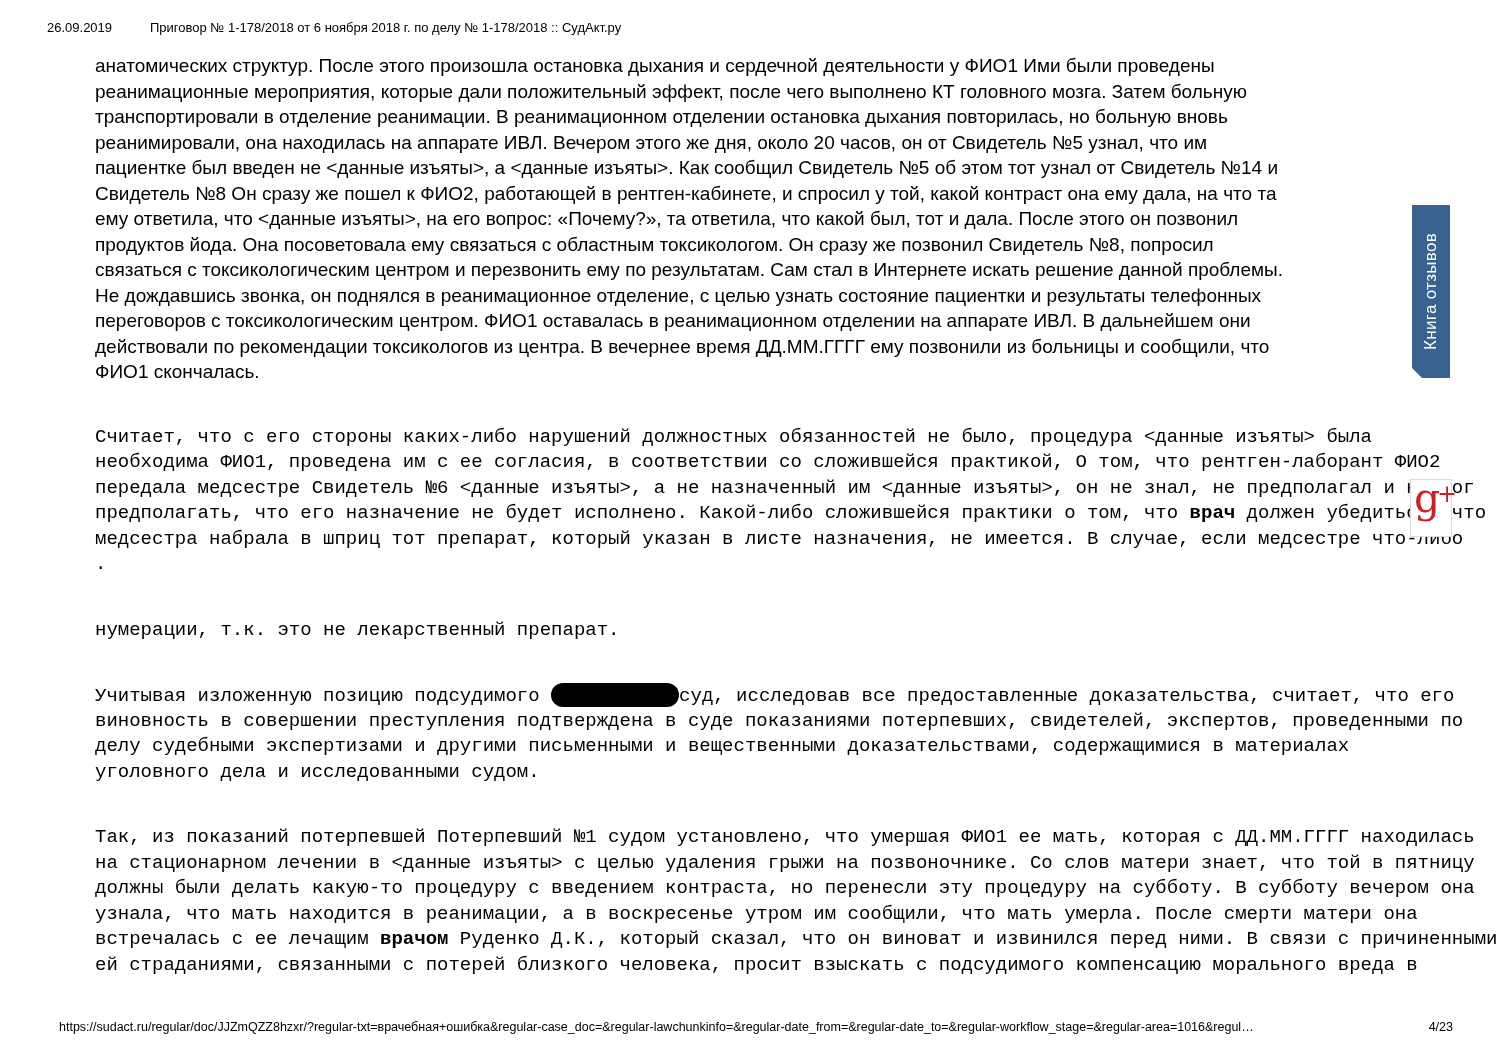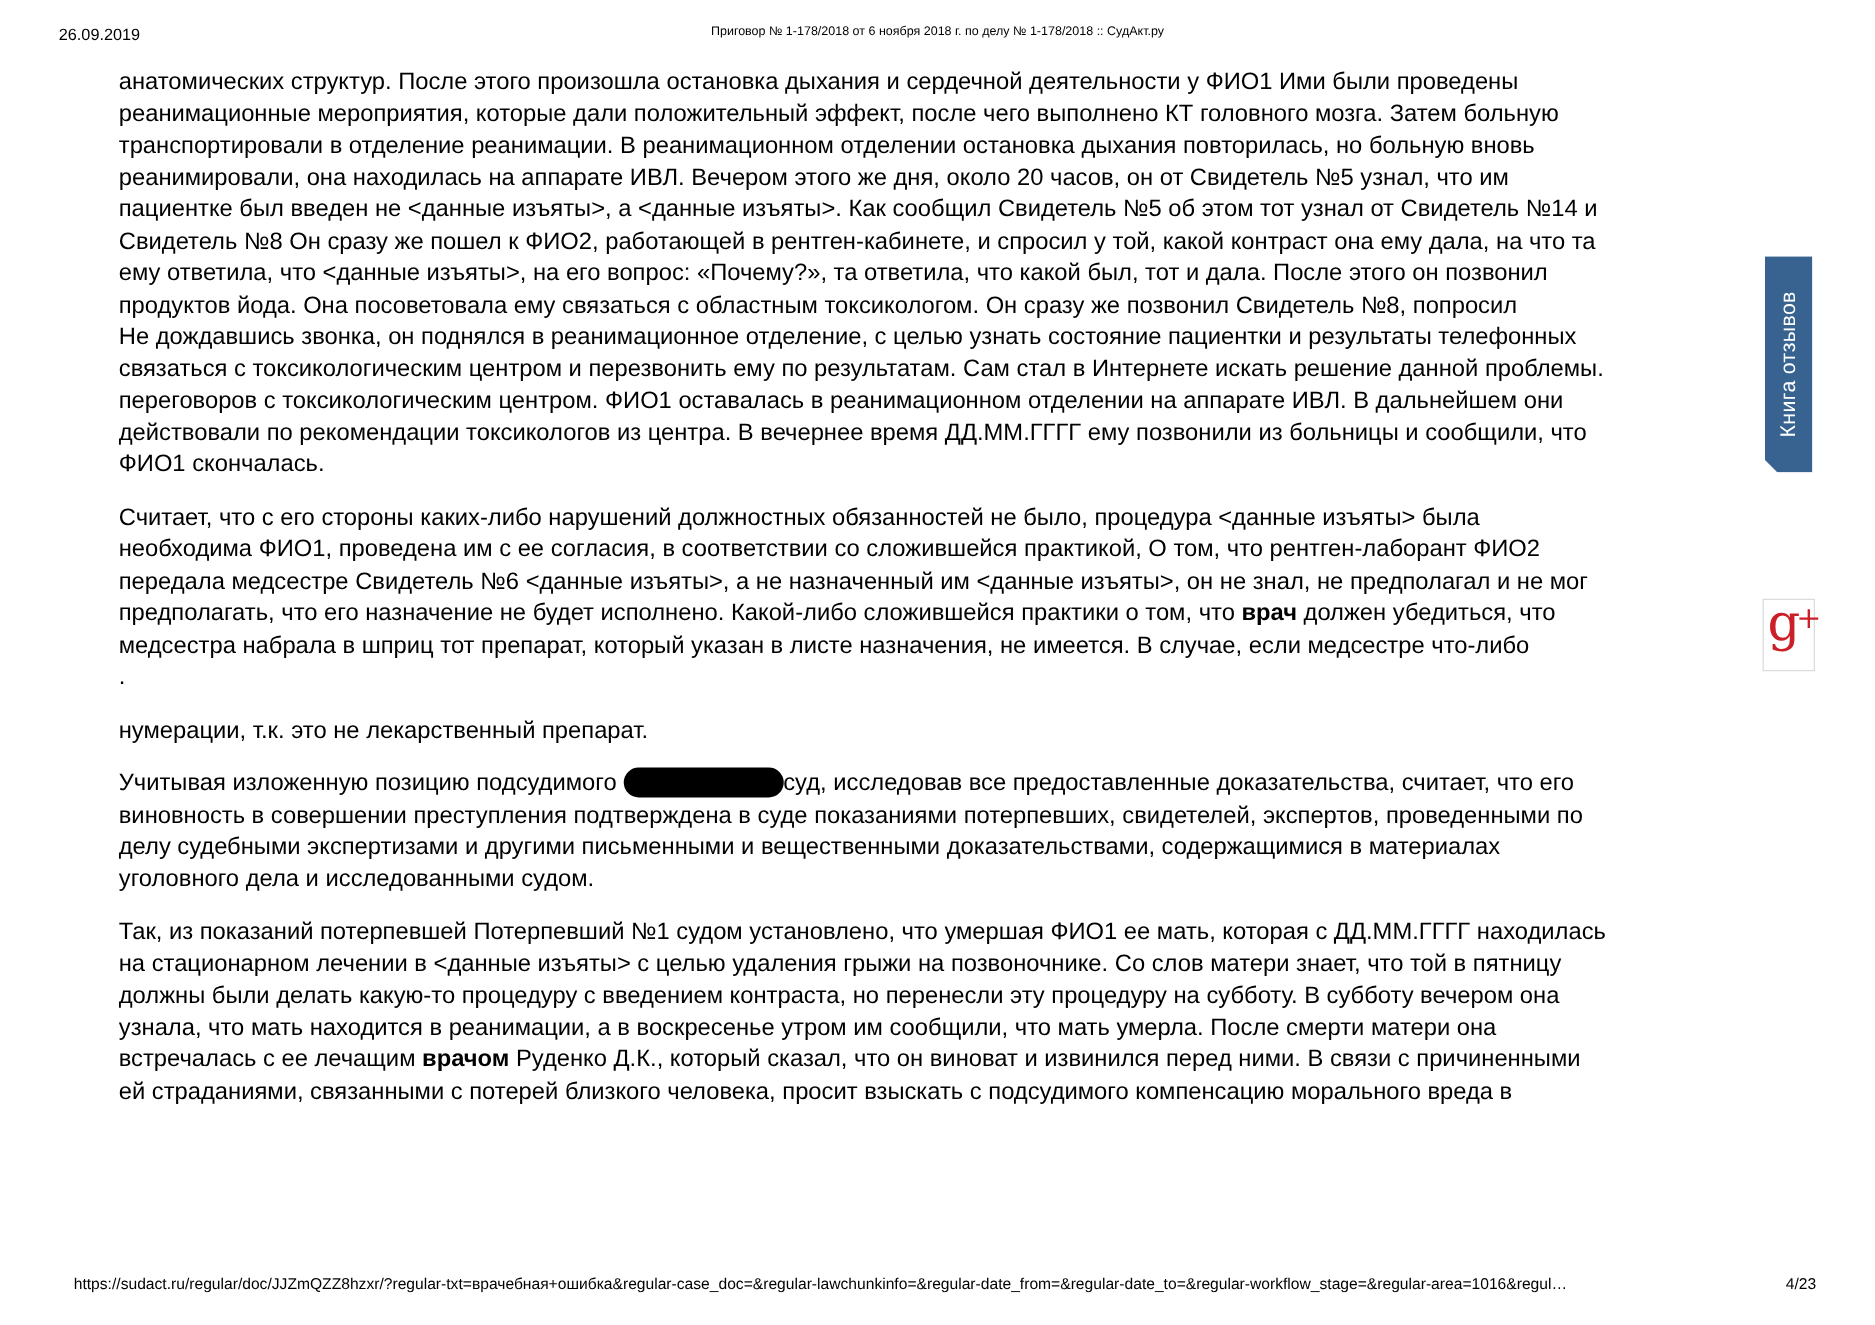--- a/index.html
+++ b/index.html
@@ -3,24 +3,24 @@
 <meta charset="utf-8">
 <style>
   html,body{margin:0;padding:0;}
   body{
     width:1500px;height:1060px;position:relative;overflow:hidden;
     background:#ffffff;color:#000;
     font-family:"Liberation Sans", sans-serif;
   }
   
   .hdr-date{position:absolute;left:47px;top:20px;font-size:13px;}
-  .hdr-title{position:absolute;left:150px;right:150px;top:20px;text-align:center;font-size:10px;}
+  .hdr-title{position:absolute;left:150px;right:150px;top:20px;text-align:left;font-size:13px;}
   
   .doc{position:absolute;left:95px;top:53px;right:60px;}
-  .para + .para{margin-top:17px;}
+  .para + .para{margin-top:40px;font-family:Liberation Mono, monospace;}
   .line{white-space:nowrap;font-size:19px;line-height:25.5px;height:25.5px;}
   .line b{font-weight:bold;}
   .redact{
     display:inline-block;width:128px;height:24px;background:#000;
     border-radius:12px;vertical-align:-6px;
   }
   
   .feedback-tab{
     position:absolute;top:205px;right:50px;width:38px;height:173px;
     display:flex;align-items:center;justify-content:center;cursor:pointer;
@@ -58,22 +58,22 @@
 <div class="doc">
     <div class="para">
       <div class="line">анатомических структур. После этого произошла остановка дыхания и сердечной деятельности у ФИО1 Ими были проведены</div>
       <div class="line">реанимационные мероприятия, которые дали положительный эффект, после чего выполнено КТ головного мозга. Затем больную</div>
       <div class="line">транспортировали в отделение реанимации. В реанимационном отделении остановка дыхания повторилась, но больную вновь</div>
       <div class="line">реанимировали, она находилась на аппарате ИВЛ. Вечером этого же дня, около 20 часов, он от Свидетель №5 узнал, что им</div>
       <div class="line">пациентке был введен не &lt;данные изъяты&gt;, а &lt;данные изъяты&gt;. Как сообщил Свидетель №5 об этом тот узнал от Свидетель №14 и</div>
       <div class="line">Свидетель №8 Он сразу же пошел к ФИО2, работающей в рентген-кабинете, и спросил у той, какой контраст она ему дала, на что та</div>
       <div class="line">ему ответила, что &lt;данные изъяты&gt;, на его вопрос: «Почему?», та ответила, что какой был, тот и дала. После этого он позвонил</div>
       <div class="line">продуктов йода. Она посоветовала ему связаться с областным токсикологом. Он сразу же позвонил Свидетель №8, попросил</div>
+      <div class="line">связаться с токсикологическим центром и перезвонить ему по результатам. Сам стал в Интернете искать решение данной проблемы.</div>
       <div class="line">Не дождавшись звонка, он поднялся в реанимационное отделение, с целью узнать состояние пациентки и результаты телефонных</div>
-      <div class="line">связаться с токсикологическим центром и перезвонить ему по результатам. Сам стал в Интернете искать решение данной проблемы.</div>
       <div class="line">переговоров с токсикологическим центром. ФИО1 оставалась в реанимационном отделении на аппарате ИВЛ. В дальнейшем они</div>
       <div class="line">действовали по рекомендации токсикологов из центра. В вечернее время ДД.ММ.ГГГГ ему позвонили из больницы и сообщили, что</div>
       <div class="line">ФИО1 скончалась.</div>
     </div>
     <div class="para">
       <div class="line">Считает, что с его стороны каких-либо нарушений должностных обязанностей не было, процедура &lt;данные изъяты&gt; была</div>
       <div class="line">необходима ФИО1, проведена им с ее согласия, в соответствии со сложившейся практикой, О том, что рентген-лаборант ФИО2</div>
       <div class="line">передала медсестре Свидетель №6 &lt;данные изъяты&gt;, а не назначенный им &lt;данные изъяты&gt;, он не знал, не предполагал и не мог</div>
       <div class="line">предполагать, что его назначение не будет исполнено. Какой-либо сложившейся практики о том, что <b>врач</b> должен убедиться, что</div>
       <div class="line">медсестра набрала в шприц тот препарат, который указан в листе назначения, не имеется. В случае, если медсестре что-либо</div>

